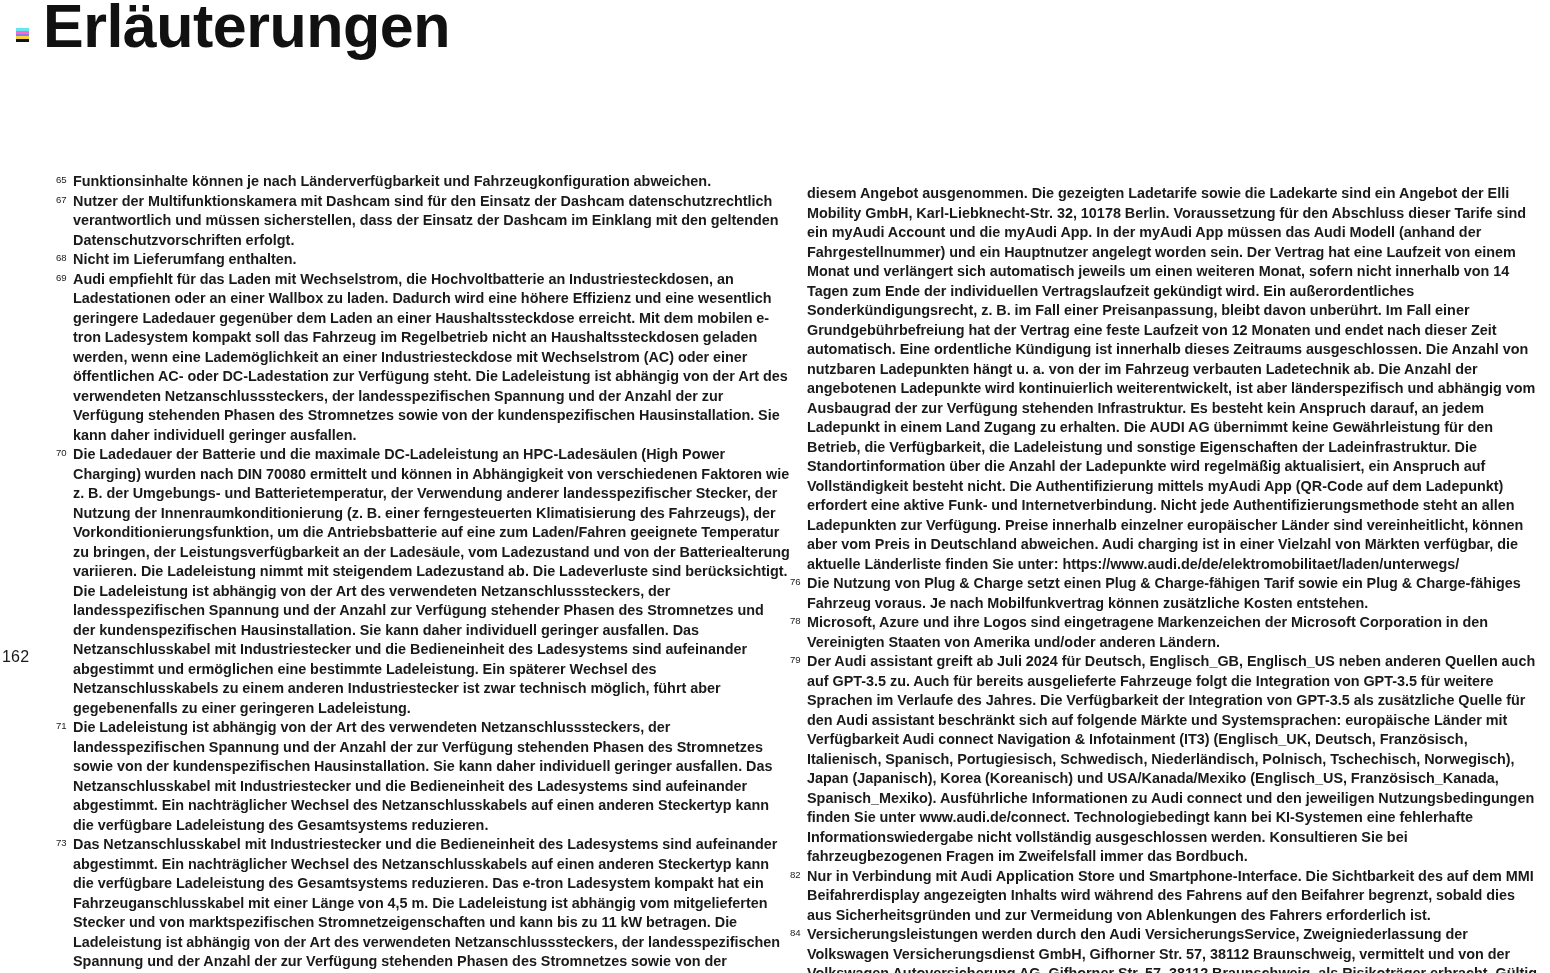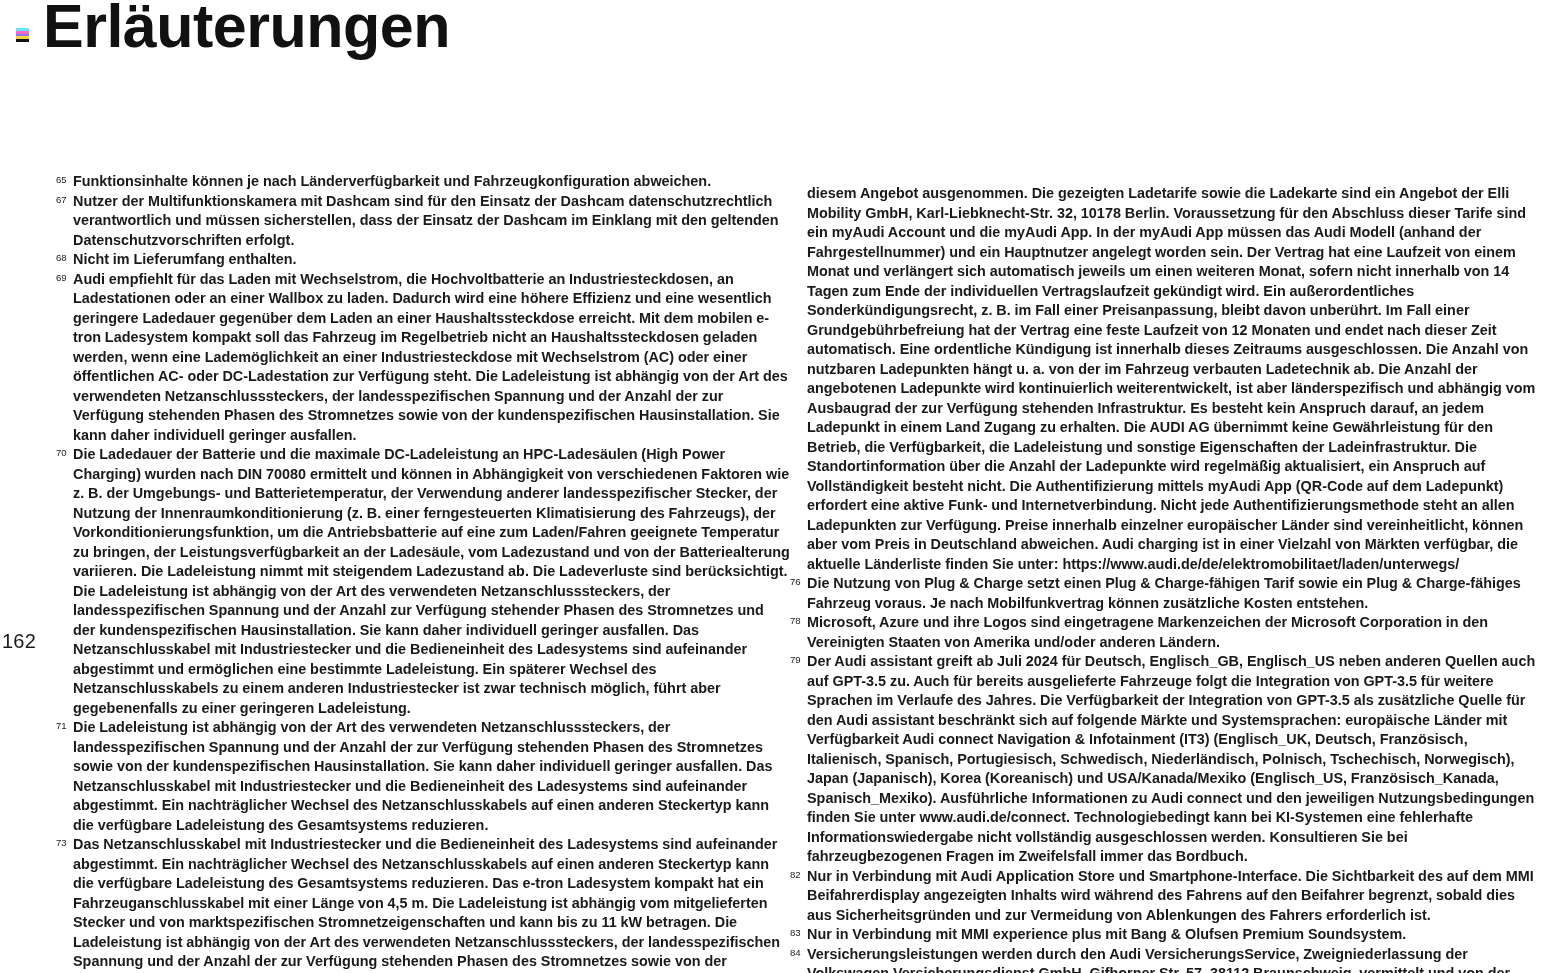--- a/index.html
+++ b/index.html
@@ -46,22 +46,22 @@
     color: #111111;
     white-space: nowrap;
     margin: 0;
     padding: 0;
   }
 
   
   .folio {
     position: absolute;
     left: 2px;
-    top: 630px;
-    font-size: 20px;
+    top: 648px;
+    font-size: 16px;
     font-weight: 400;
     color: #1a1a1a;
     letter-spacing: 0.2px;
   }
 
   
   .columns {
     position: absolute;
     left: 0;
     top: 172px;
@@ -198,24 +198,20 @@
       <span class="fn-text">Der Audi assistant greift ab Juli 2024 für Deutsch, Englisch_GB, Englisch_US neben anderen Quellen auch auf GPT-3.5 zu. Auch für bereits ausgelieferte Fahrzeuge folgt die Integration von GPT-3.5 für weitere Sprachen im Verlaufe des Jahres. Die Verfügbarkeit der Integration von GPT-3.5 als zusätzliche Quelle für  den Audi assistant beschränkt sich auf folgende Märkte und Systemsprachen: europäische Länder mit Verfügbarkeit Audi connect Navigation &amp; Infotainment (IT3) (Englisch_UK, Deutsch, Französisch, Italienisch, Spanisch, Portugiesisch, Schwedisch, Niederländisch, Polnisch, Tschechisch, Norwegisch), Japan (Japanisch), Korea (Koreanisch) und USA/Kanada/Mexiko (Englisch_US, Französisch_Kanada, Spanisch_Mexiko). Ausführliche Informationen zu Audi connect und den jeweiligen Nutzungsbedingungen finden Sie unter www.audi.de/connect. Technologiebedingt kann bei KI-Systemen eine fehlerhafte Informationswiedergabe nicht vollständig ausgeschlossen werden. Konsultieren Sie bei fahrzeugbezogenen Fragen im Zweifelsfall immer das Bordbuch.</span>
     </div>
 
 
 
     <div class="fn">
       <span class="fn-num">82</span>
       <span class="fn-text">Nur in Verbindung mit Audi Application Store und Smartphone-Interface. Die Sichtbarkeit des auf dem MMI Beifahrerdisplay angezeigten Inhalts wird während des Fahrens auf den Beifahrer begrenzt, sobald dies aus Sicherheitsgründen und zur Vermeidung von Ablenkungen des Fahrers erforderlich ist.</span>
     </div>
 
-    <div class="fn">
-      <span class="fn-num">83</span>
-      <span class="fn-text">Nur in Verbindung mit MMI experience plus mit Bang &amp; Olufsen Premium Soundsystem.</span>
-    </div>
 
     <div class="fn">
       <span class="fn-num">84</span>
       <span class="fn-text">Versicherungsleistungen werden durch den Audi VersicherungsService, Zweigniederlassung der Volkswagen Versicherungsdienst GmbH, Gifhorner Str. 57, 38112 Braunschweig, vermittelt und von der Volkswagen Autoversicherung AG, Gifhorner Str. 57, 38112 Braunschweig, als Risikoträger erbracht. Gültig für Privatkunden und gewerbliche Einzelab-</span>
     </div>
   </div>
 
 </div>
 
 </body></html>

